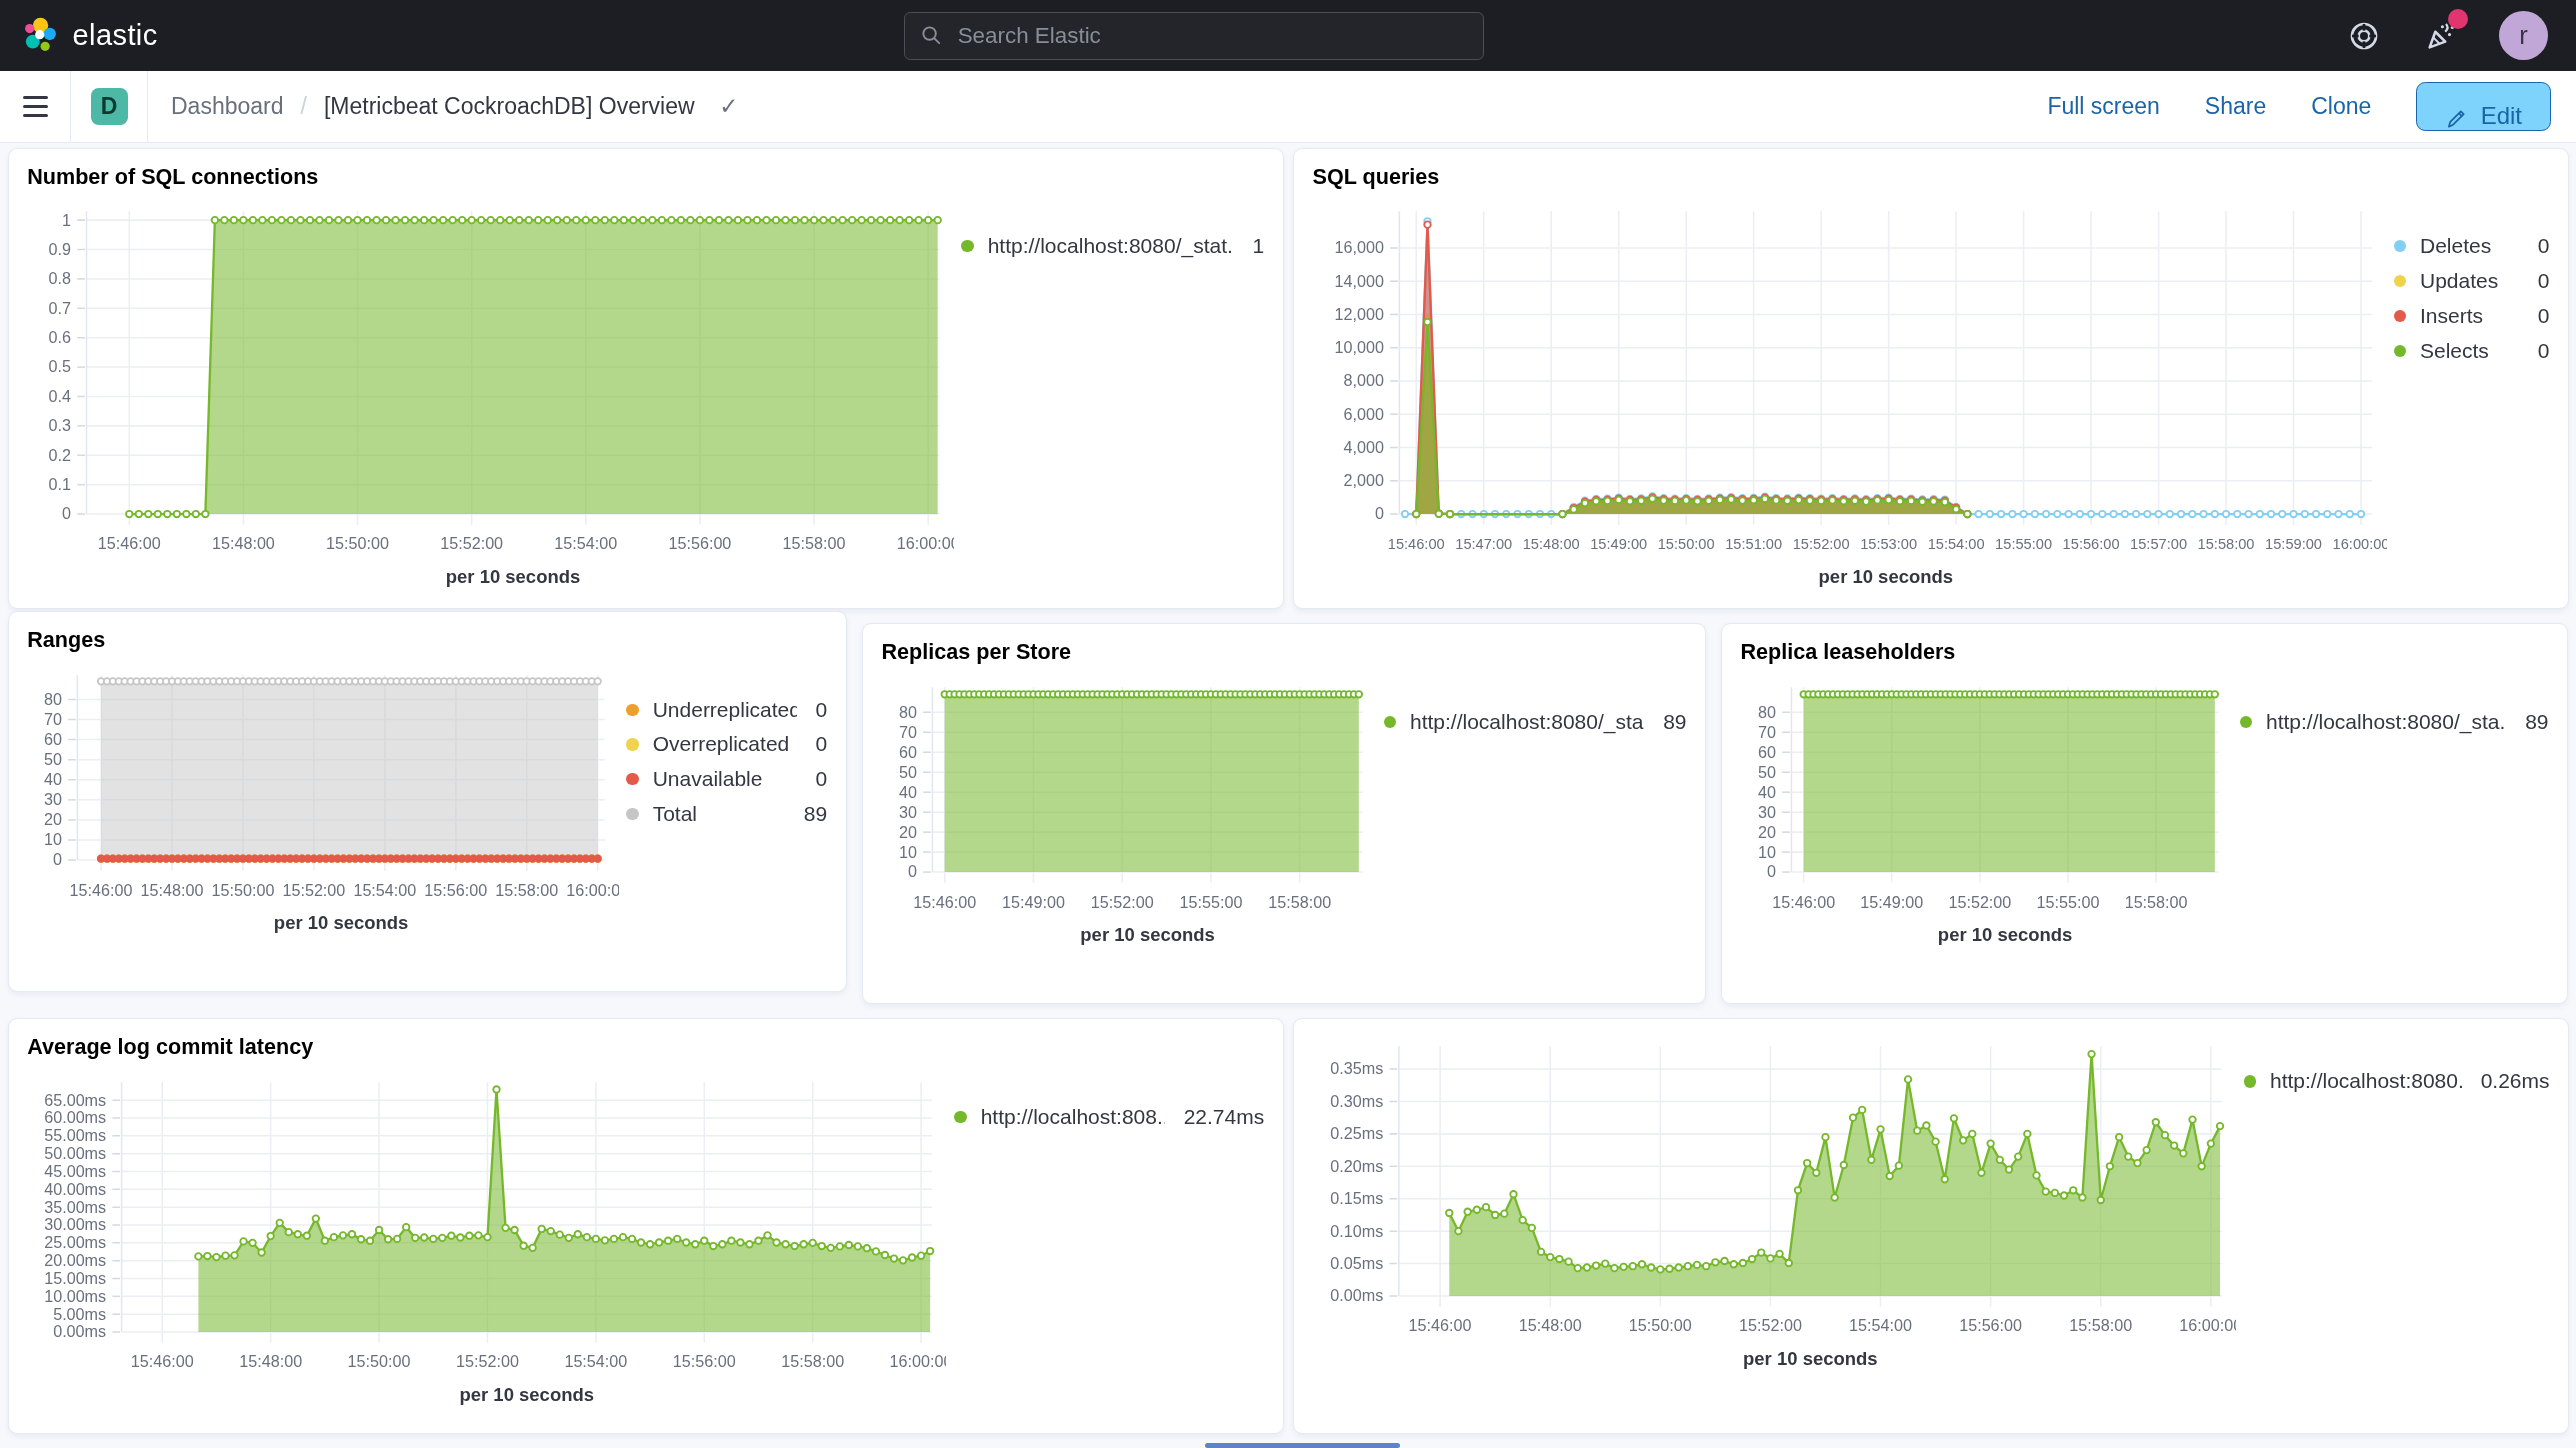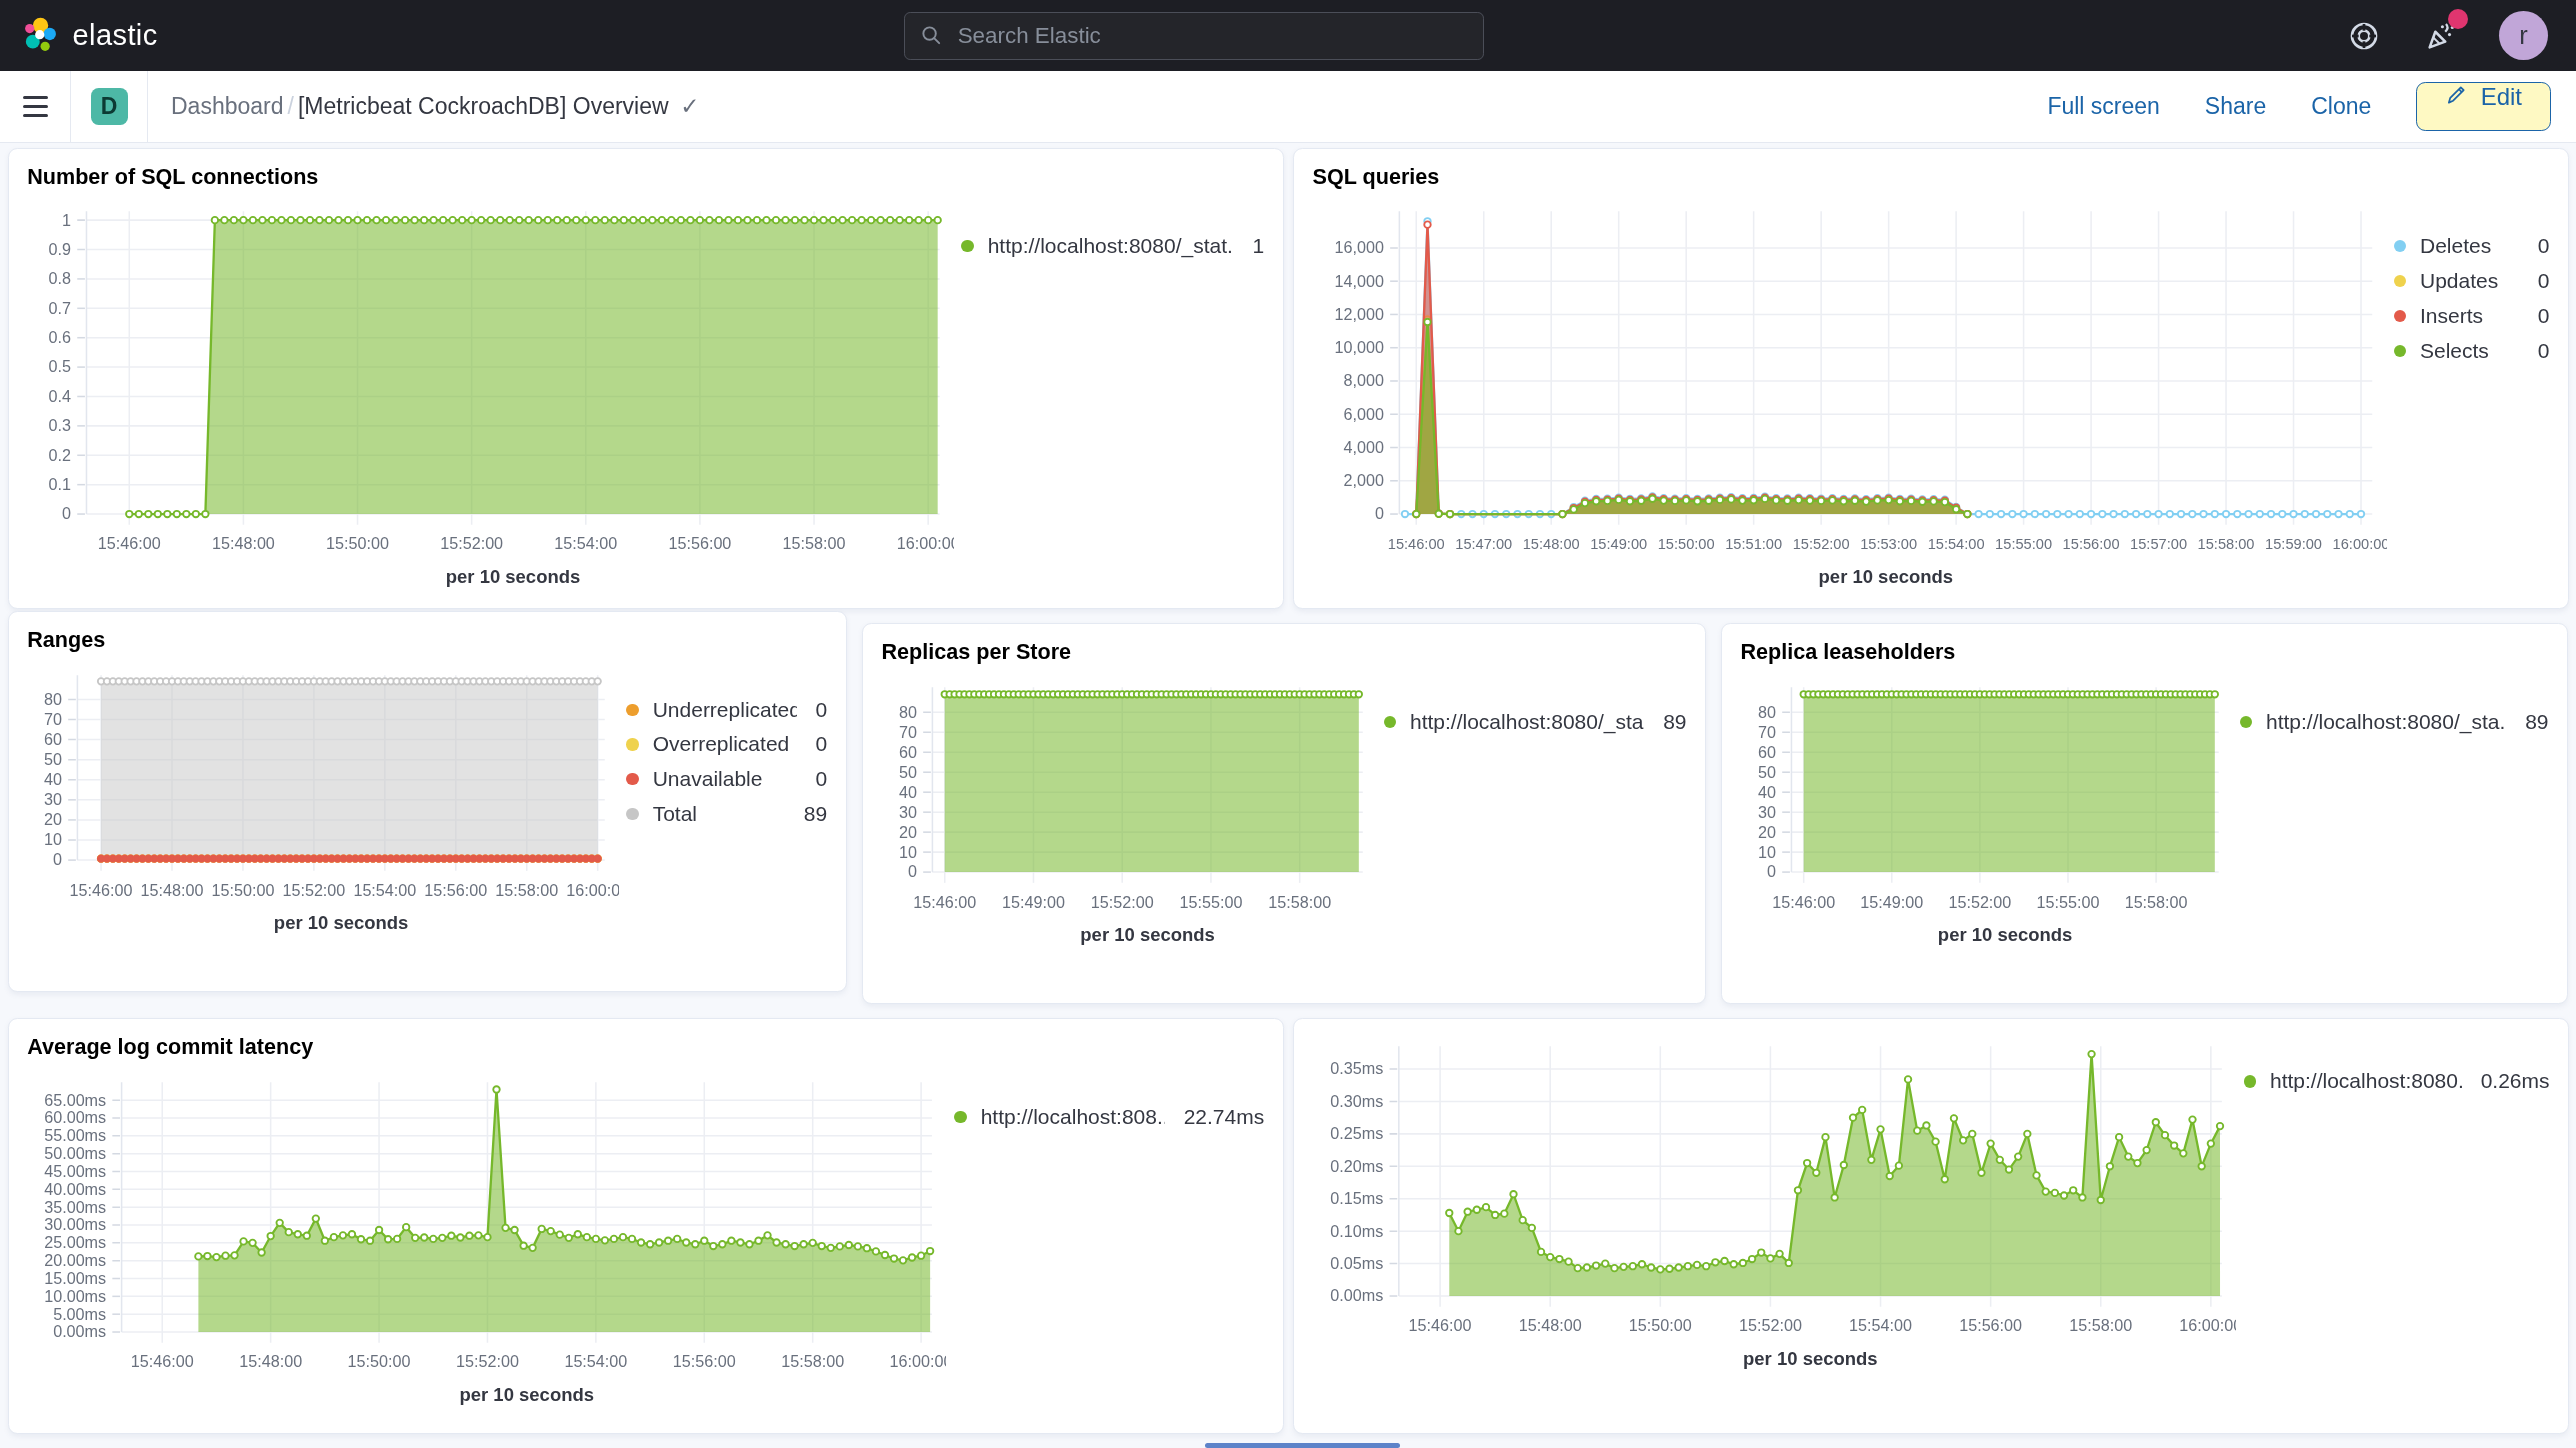--- a/index.html
+++ b/index.html
@@ -26,29 +26,29 @@
   
   .toolbar{position:absolute;top:71px;left:0;width:2576px;height:72px;background:#ffffff;
     border-bottom:1.5px solid #E5E9F1;display:flex;align-items:center;z-index:20;}
   .hamburger{width:71px;height:72px;display:flex;flex-direction:column;justify-content:center;
     align-items:center;gap:6.2px;cursor:pointer;border-right:1.5px solid #E5E9F1;}
   .hamburger span{display:block;width:25px;height:3.1px;background:#343741;border-radius:1.5px;}
   .space-badge-wrap{width:77px;height:72px;display:flex;align-items:center;justify-content:center;
     border-right:1.5px solid #E5E9F1;cursor:pointer;}
   .space-badge{width:37px;height:37px;border-radius:7.7px;background:#4DB8A6;color:#0C3A33;
     font-size:23px;font-weight:bold;display:flex;align-items:center;justify-content:center;}
-  .crumbs{display:flex;align-items:center;gap:4px;padding-left:23px;font-size:23px;}
+  .crumbs{display:flex;align-items:center;gap:17px;padding-left:23px;font-size:23px;}
   .crumb-section{color:#69707D;cursor:pointer;}
   .crumb-sep{color:#CBD2DE;}
   .crumb-page{color:#343741;font-weight:500;text-align:right;}
   .crumb-check{color:#69707D;font-size:23px;margin-left:7.7px;}
   .actions{margin-left:auto;display:flex;align-items:center;gap:45px;padding-right:25px;}
   .action-link{color:#1B64A8;font-size:23px;cursor:pointer;}
-  .edit-btn{display:flex;align-items:flex-start;gap:12.3px;height:49px;padding:0 28px;
-    border:1.5px solid #1B64A8;border-radius:9.3px;background:#fef9c3;color:#1B64A8;
+  .edit-btn{display:flex;align-items:flex-end;gap:12.3px;height:49px;padding:0 28px;
+    border:1.5px solid #1B64A8;border-radius:9.3px;background:#7dd3fc;color:#1B64A8;
     font-size:24px;cursor:pointer;}
 
   
   .dash{position:absolute;top:143px;left:0;width:2576px;height:1305px;background:#F6F8FC;}
   .panel{position:absolute;background:#ffffff;border:1.5px solid #E4E9F2;border-radius:9.3px;
     box-shadow:0 2.3px 5.4px rgba(128,142,170,0.10);padding:15.4px 18.5px 0 18.5px;overflow:hidden;}
   .panel-title{font-size:21.6px;font-weight:700;color:#000000;margin-bottom:9.3px;}
   .chart-row{display:flex;align-items:flex-start;}
   .chart-box{flex:1;position:relative;}
   .r1 .chart-box{height:389px;}

